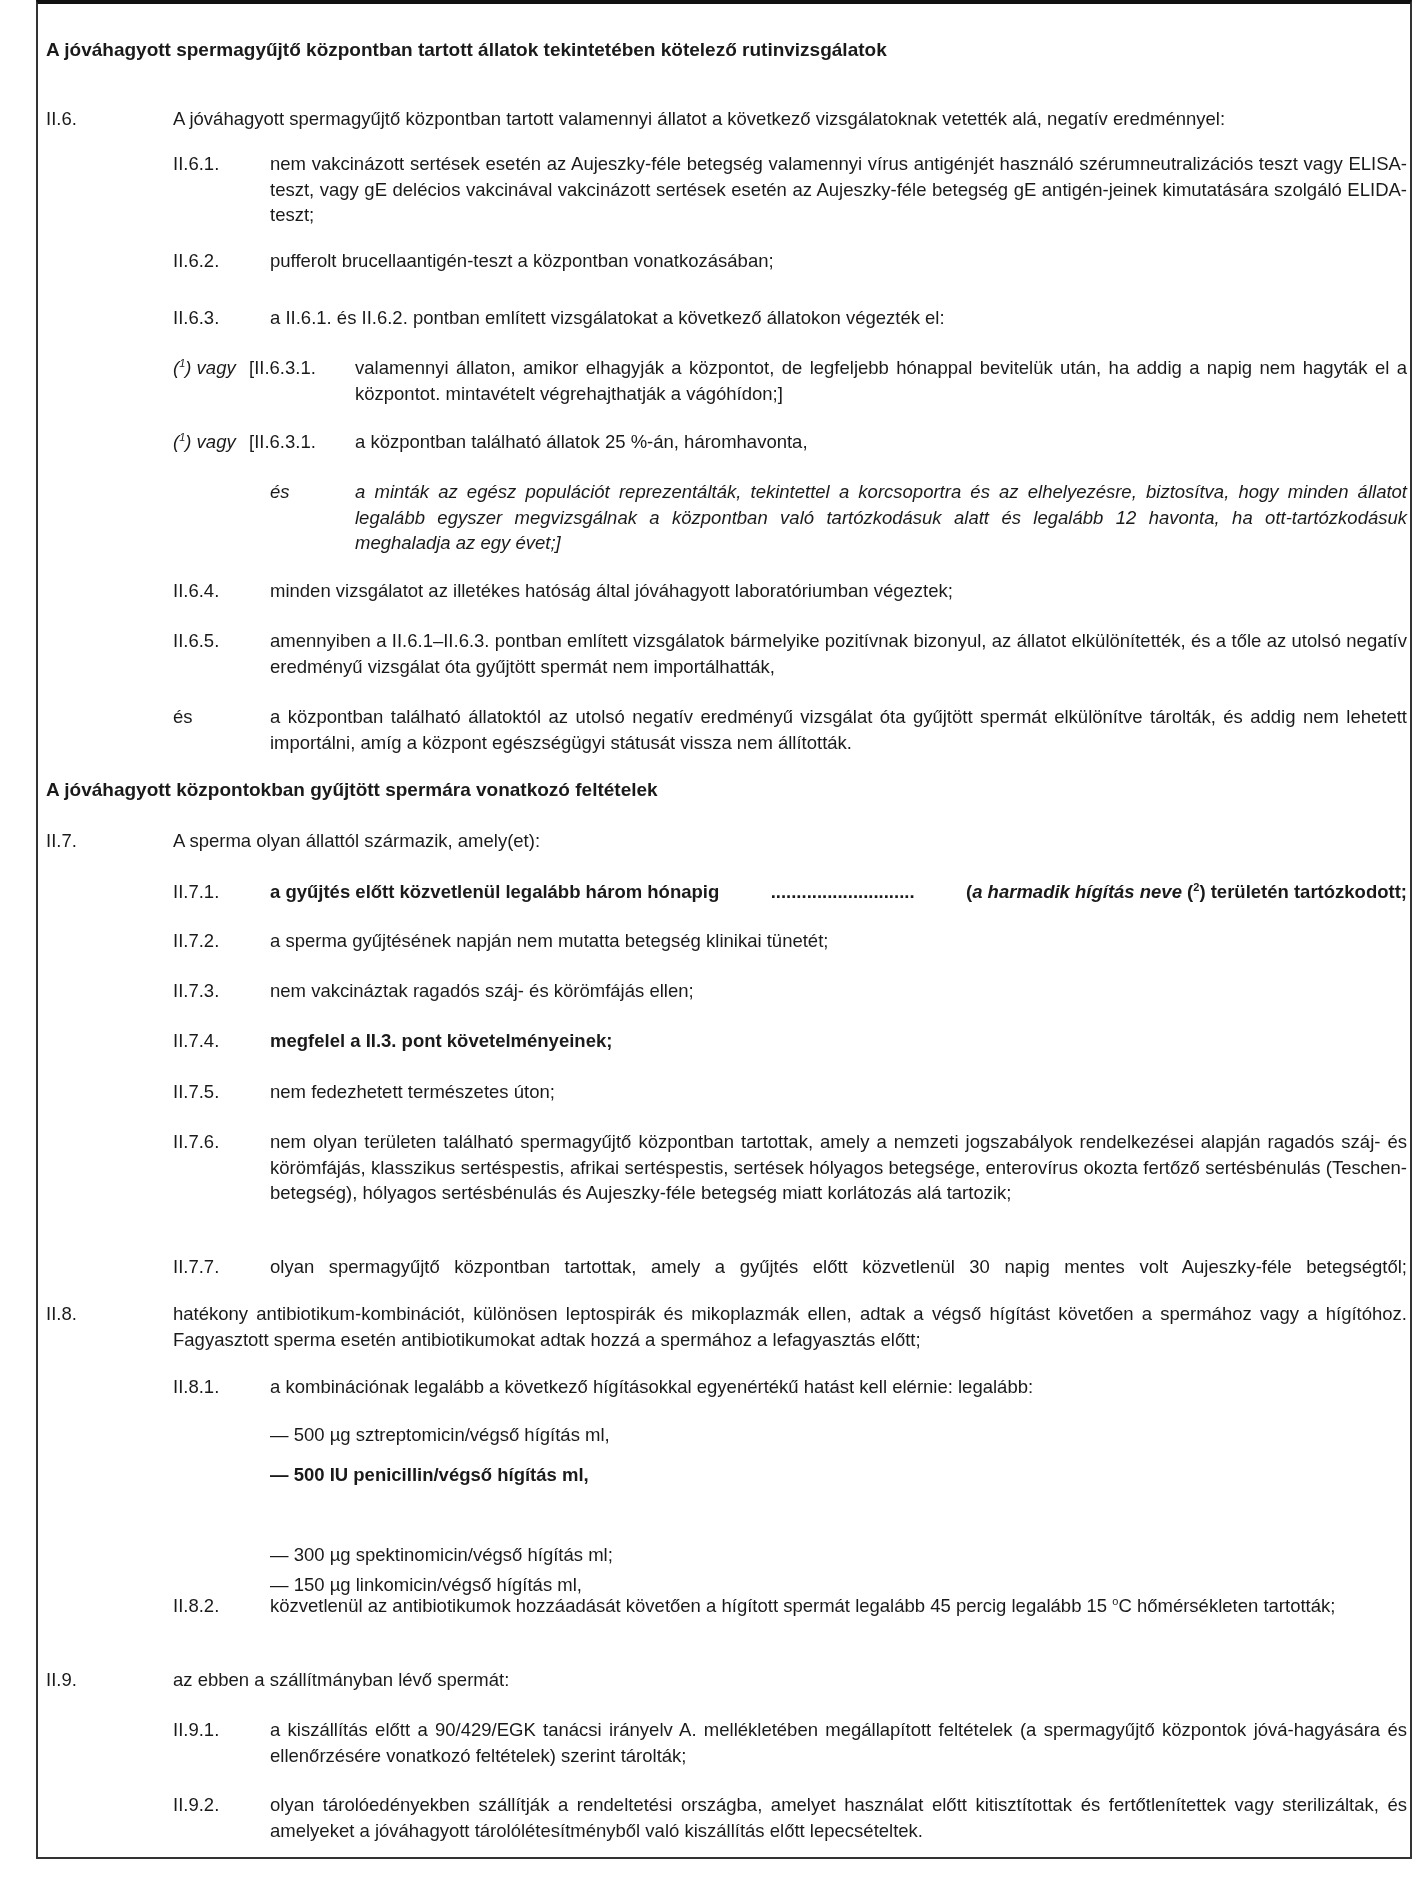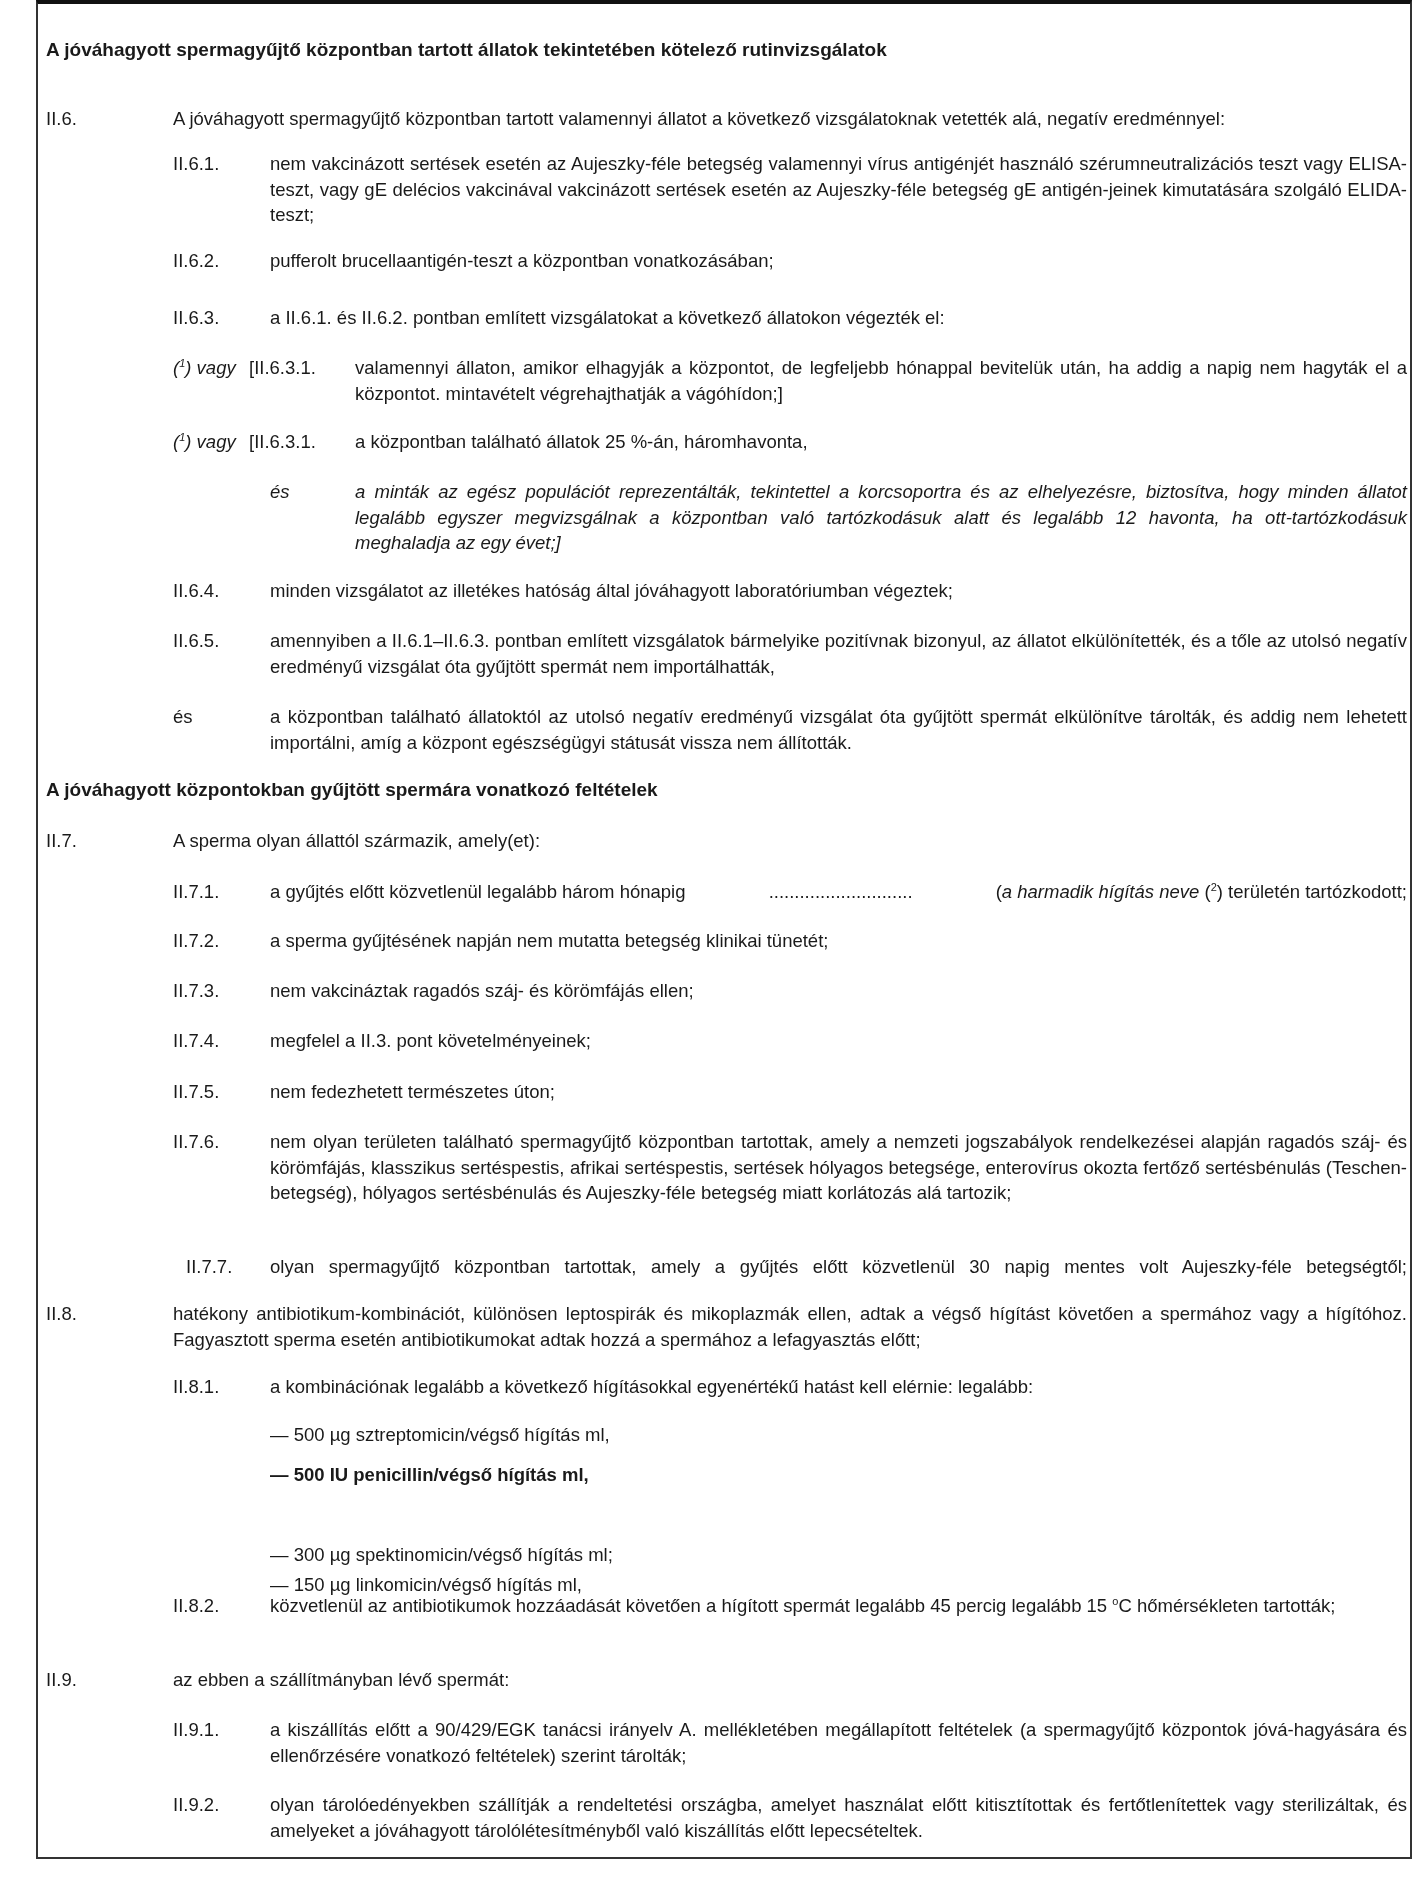--- a/index.html
+++ b/index.html
@@ -60,42 +60,42 @@
 
 <div class="ln c1" style="top:704px;">és</div>
 <div class="blk w2" style="top:704px; text-align-last:left;">a központban található állatoktól az utolsó negatív eredményű vizsgálat óta gyűjtött spermát elkülönítve tárolták, és addig nem lehetett importálni, amíg a központ egészségügyi státusát vissza nem állították.</div>
 
 <div class="ln h c0" style="top:777px;">A jóváhagyott központokban gyűjtött spermára vonatkozó feltételek</div>
 
 <div class="ln c0" style="top:828px;">II.7.</div>
 <div class="ln c1" style="top:828px;">A sperma olyan állattól származik, amely(et):</div>
 
 <div class="ln c1" style="top:879px;">II.7.1.</div>
-<div class="ln c2" style="top:879px; width:1137px; display:flex; justify-content:space-between;">
+<div class="ln c2" style="top:879px; width:1137px; display:flex; justify-content:space-between;font-weight:bold;">
   <span>a gyűjtés előtt közvetlenül legalább három hónapig</span>
   <span>............................</span>
   <span><span>(</span><span class="it">a harmadik hígítás neve</span> (<sup>2</sup><span>) területén tartózkodott;</span></span>
 </div>
 
 <div class="ln c1" style="top:928px;">II.7.2.</div>
 <div class="ln c2" style="top:928px;">a sperma gyűjtésének napján nem mutatta betegség klinikai tünetét;</div>
 
 <div class="ln c1" style="top:978px;">II.7.3.</div>
 <div class="ln c2" style="top:978px;">nem vakcináztak ragadós száj- és körömfájás ellen;</div>
 
 <div class="ln c1" style="top:1028px;">II.7.4.</div>
-<div class="ln c2" style="top:1028px;">megfelel a II.3. pont követelményeinek;</div>
+<div class="ln c2" style="top:1028px;font-weight:bold;">megfelel a II.3. pont követelményeinek;</div>
 
 <div class="ln c1" style="top:1079px;">II.7.5.</div>
 <div class="ln c2" style="top:1079px;">nem fedezhetett természetes úton;</div>
 
 <div class="ln c1" style="top:1129px;">II.7.6.</div>
 <div class="blk w2" style="top:1129px; text-align-last:left;">nem olyan területen található spermagyűjtő központban tartottak, amely a nemzeti jogszabályok rendelkezései alapján ragadós száj- és körömfájás, klasszikus sertéspestis, afrikai sertéspestis, sertések hólyagos betegsége, enterovírus okozta fertőző sertésbénulás (Teschen-betegség), hólyagos sertésbénulás és Aujeszky-féle betegség miatt korlátozás alá tartozik;</div>
 
-<div class="ln c1" style="top:1254px;margin-left:13px;">II.7.7.</div>
+<div class="ln c1" style="top:1254px;">II.7.7.</div>
 <div class="ln c2" style="top:1254px; width:1137px; text-align:justify; text-align-last:justify; white-space:normal;">olyan spermagyűjtő központban tartottak, amely a gyűjtés előtt közvetlenül 30 napig mentes volt Aujeszky-féle betegségtől;</div>
 
 <div class="ln c0" style="top:1301px;">II.8.</div>
 <div class="blk w1" style="top:1301px; text-align-last:left;">hatékony antibiotikum-kombinációt, különösen leptospirák és mikoplazmák ellen, adtak a végső hígítást követően a spermához vagy a hígítóhoz. Fagyasztott sperma esetén antibiotikumokat adtak hozzá a spermához a lefagyasztás előtt;</div>
 
 <div class="ln c1" style="top:1374px;">II.8.1.</div>
 <div class="ln c2" style="top:1374px;">a kombinációnak legalább a következő hígításokkal egyenértékű hatást kell elérnie: legalább:</div>
 
 <div class="dash" style="top:1422px;">— 500 µg sztreptomicin/végső hígítás ml,</div>
 <div class="dash" style="top:1462px;font-weight:bold;">— 500 IU penicillin/végső hígítás ml,</div>

